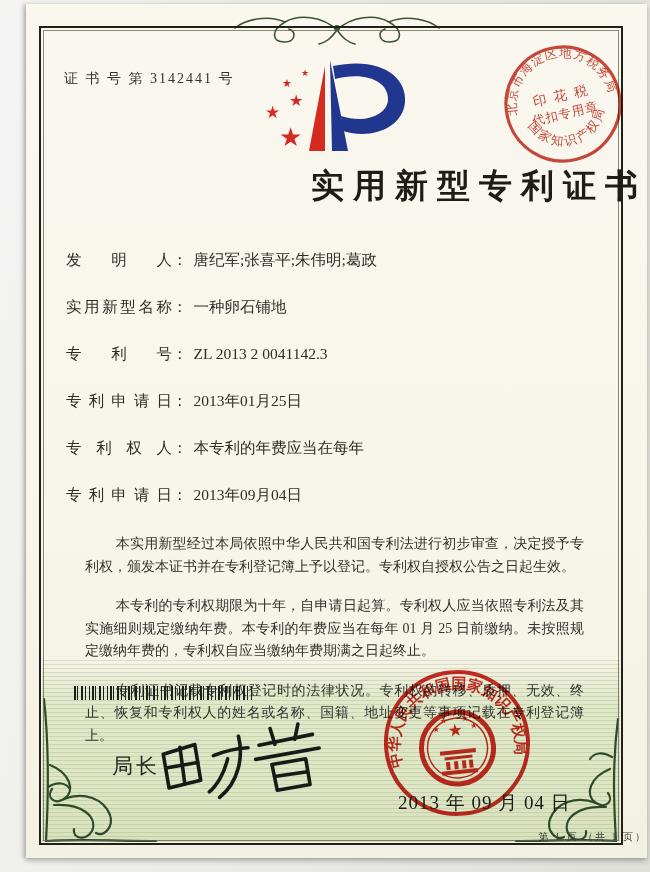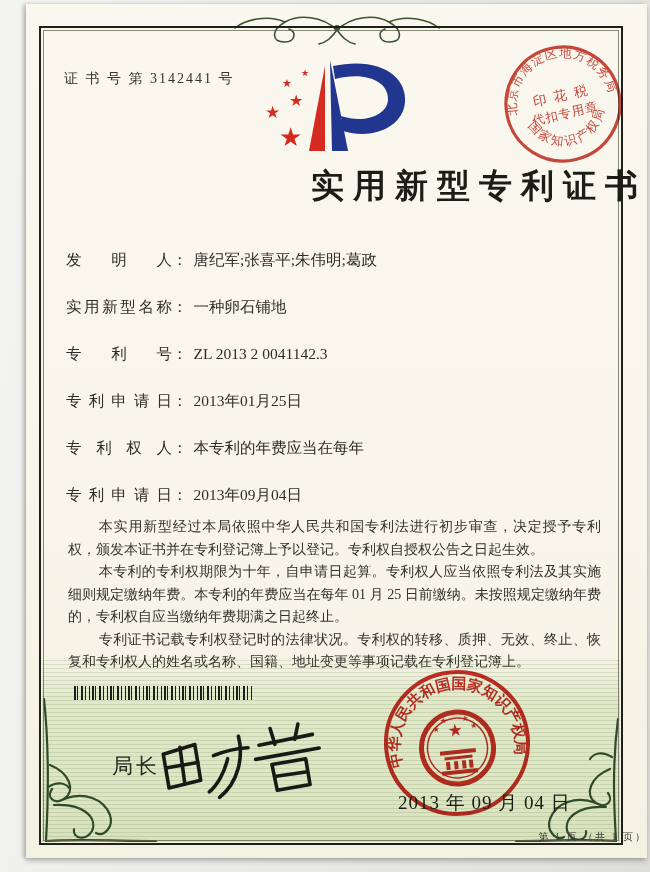--- a/index.html
+++ b/index.html
@@ -35,21 +35,21 @@
   
   .cert-no{left:38px;top:66px;font-size:14px;letter-spacing:2px;color:#33332c;}
   .title{left:0;right:0;top:160px;text-align:right;font-size:33px;font-weight:bold;
          letter-spacing:9px;color:#1d1d18;z-index:2;}
   .fields{left:40px;top:246px;right:40px;z-index:2;}
   .field-row{height:47px;font-size:15.5px;white-space:nowrap;color:#2e2e28;}
   .field-label{display:inline-block;width:106px;text-align:justify;text-align-last:justify;}
   .field-colon{display:inline-block;margin-right:6px;}
   .paras{left:42px;right:46px;top:512px;z-index:2;font-size:14px;line-height:22.5px;
          color:#32322c;text-align:justify;}
-  .paras p{margin:0;text-indent:2.2em;}
+  .paras p{margin:17px;text-indent:2.2em;}
   .barcode{left:48px;top:682px;width:178px;height:14px;z-index:2;
     background:repeating-linear-gradient(90deg,
       #1d1d1d 0 2px,transparent 2px 3px,#1d1d1d 3px 4px,transparent 4px 7px,
       #1d1d1d 7px 9px,transparent 9px 11px,#1d1d1d 11px 12px,transparent 12px 15px,
       #1d1d1d 15px 16px,transparent 16px 18px);}
   .signer-label{left:86px;top:748px;font-size:21px;letter-spacing:3px;z-index:3;color:#26261f;}
   .signature{left:126px;top:716px;z-index:3;transform:rotate(-3deg);}
   .office-stamp{left:356px;top:664px;z-index:3;transform:rotate(-6deg);
                 mix-blend-mode:multiply;opacity:.95;}
   .tax-stamp{top:38px;right:22px;z-index:3;transform:rotate(-13deg);

